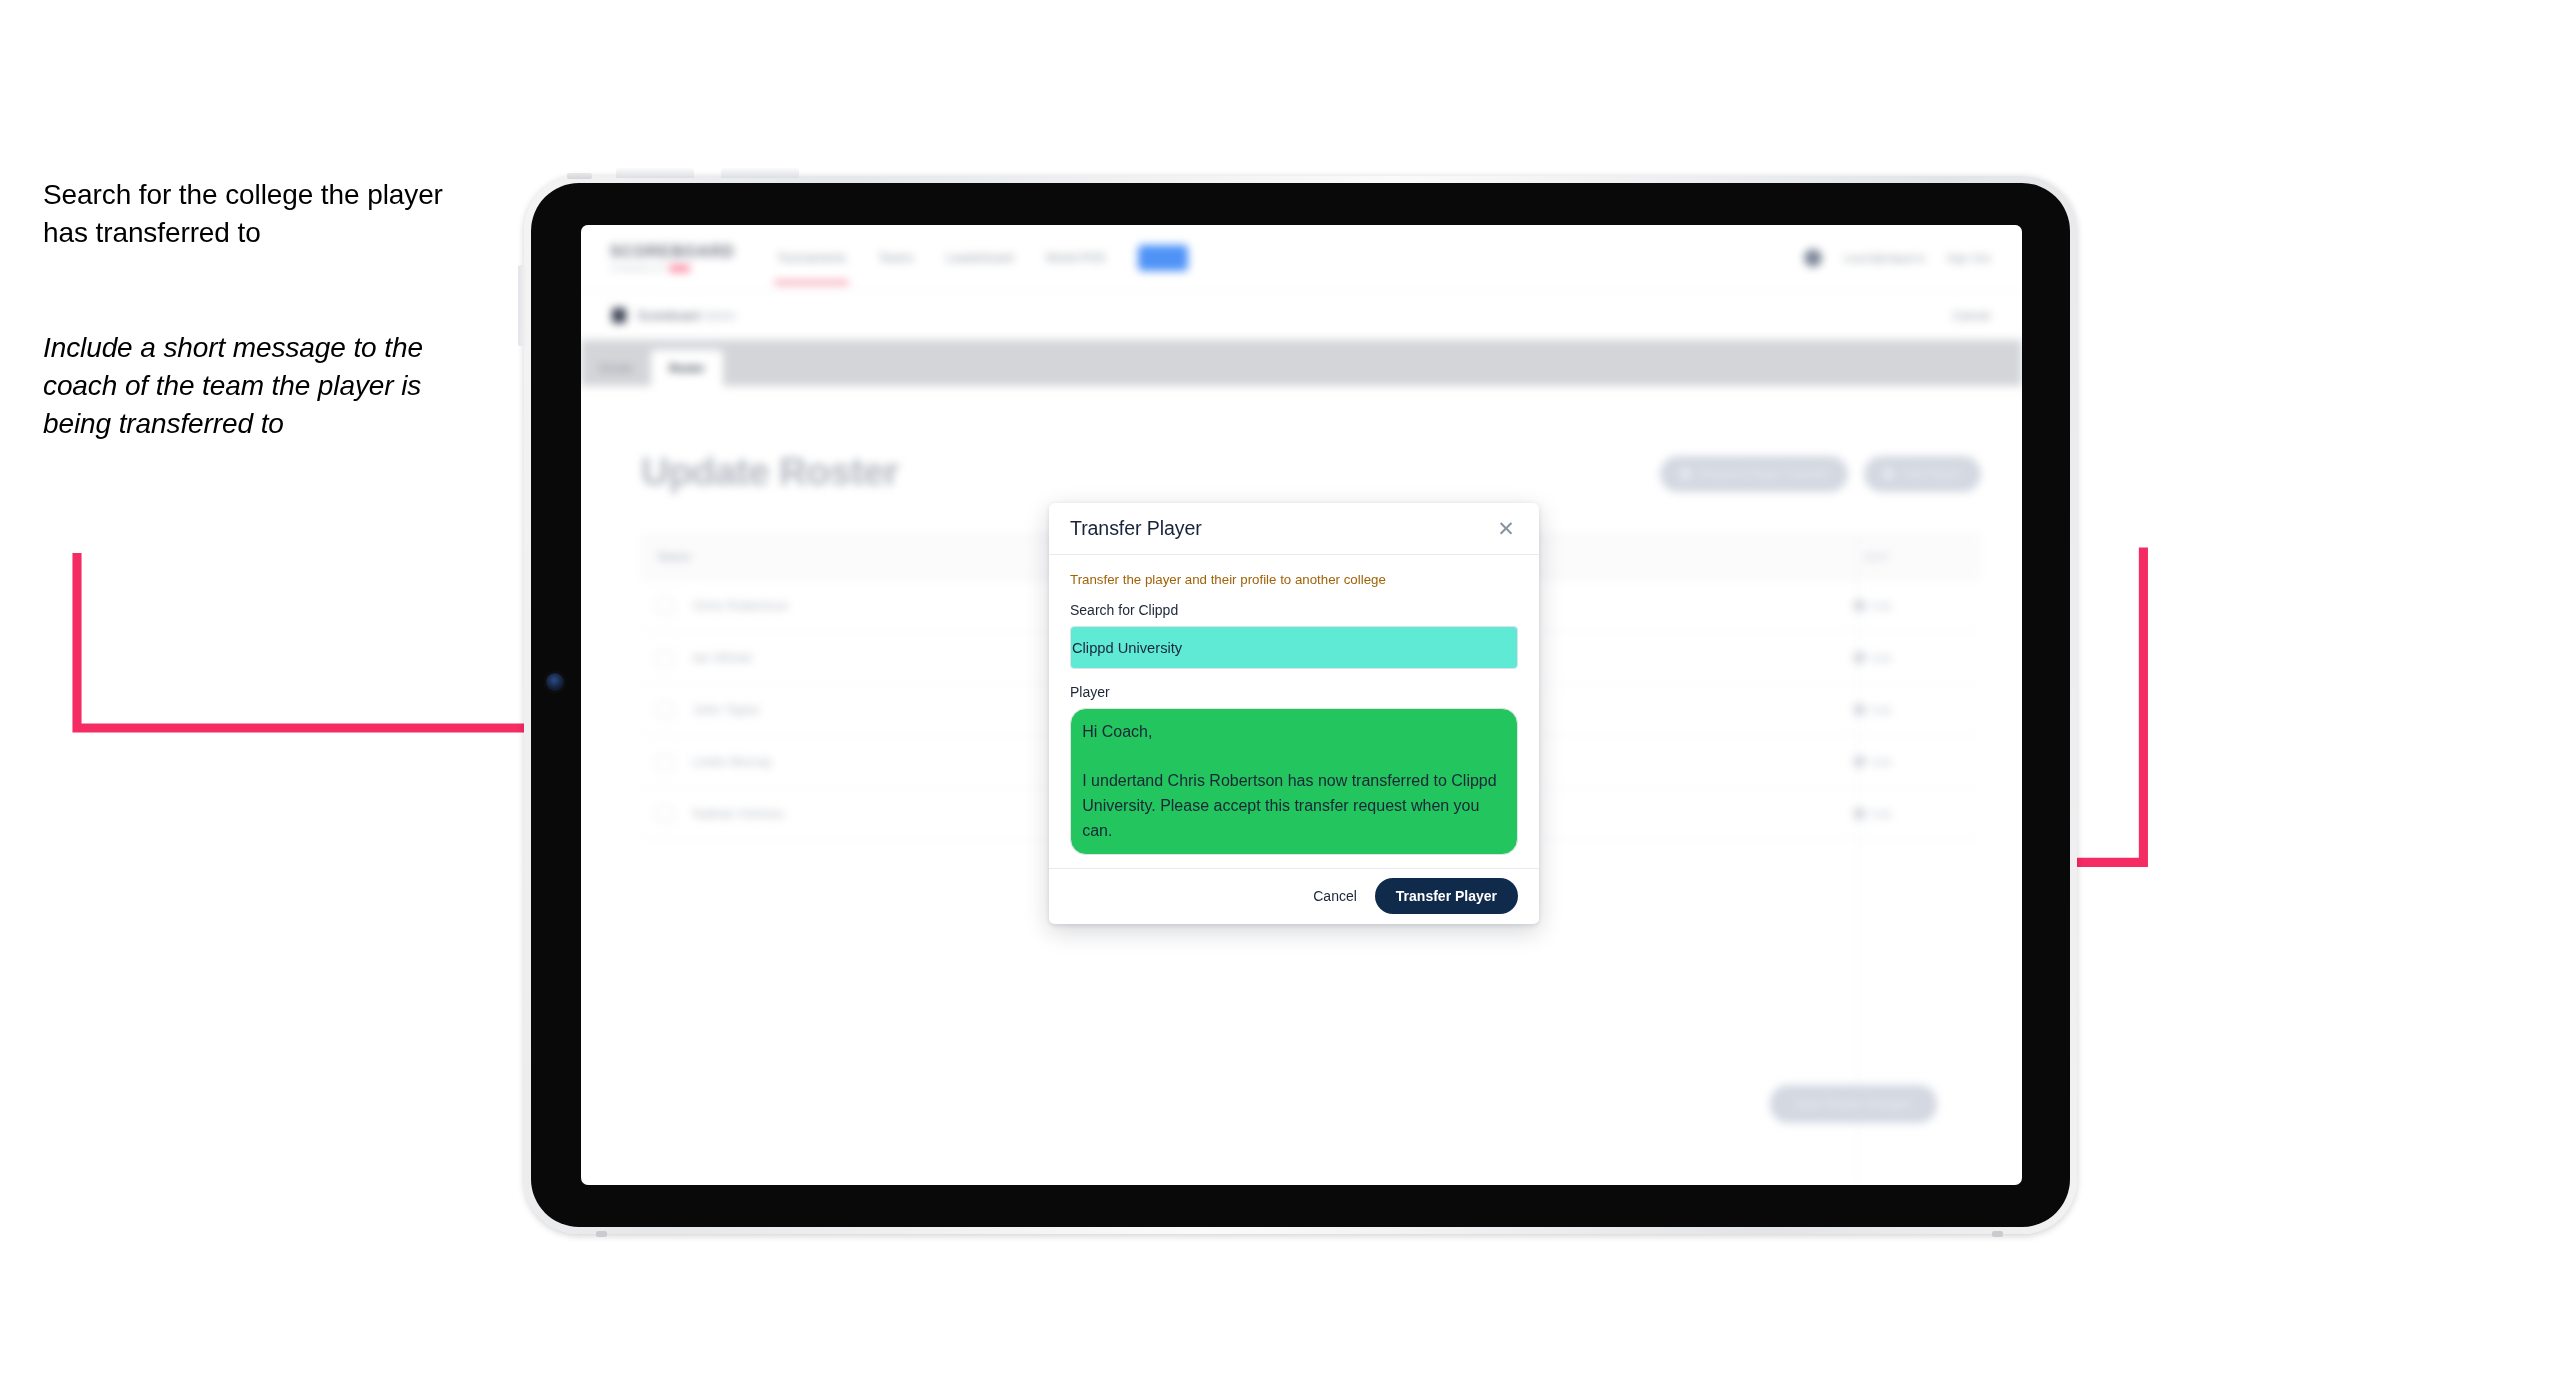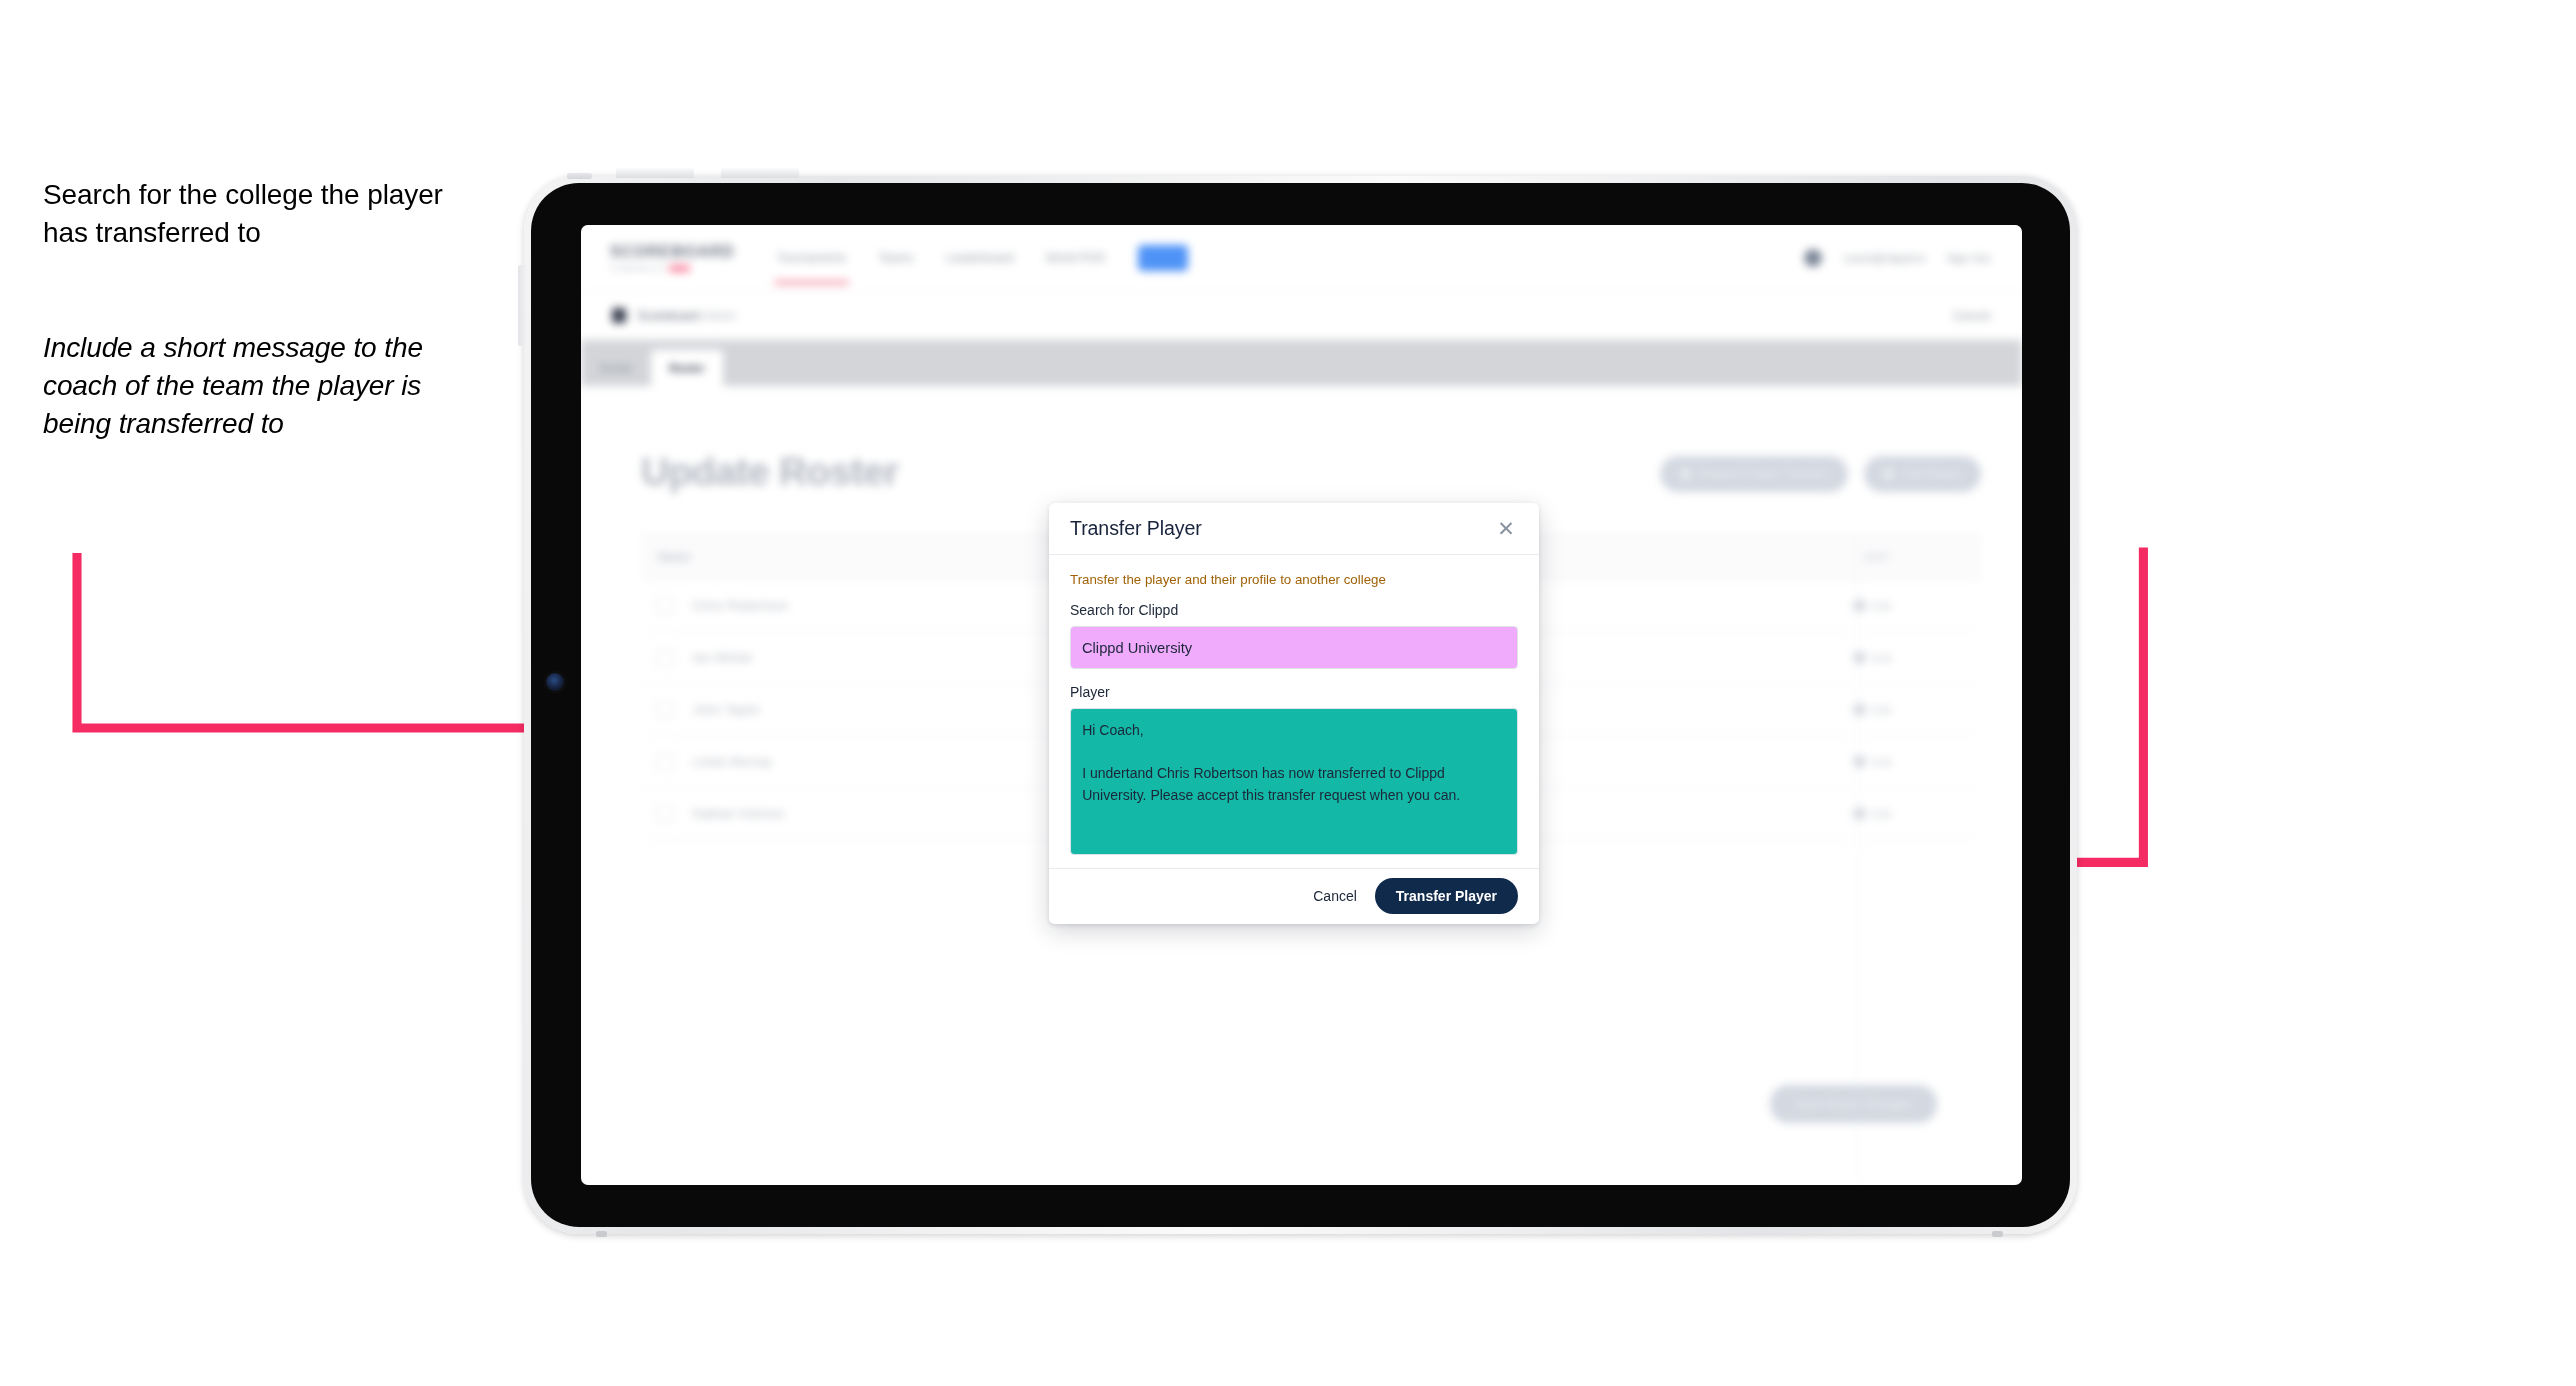--- a/index.html
+++ b/index.html
@@ -194,29 +194,29 @@
     margin-left: auto; width: 24px; height: 24px;
     display: flex; align-items: center; justify-content: center;
     color: #8b93a1; font-size: 21px; line-height: 1; cursor: pointer;
   }
   .modal-body { padding: 17px 21px 12.6px 21px; }
   .modal-desc { font-size: 13.3px; color: #a16207; margin-bottom: 15.4px; }
   .field-label { font-size: 14px; color: #1b2638; font-weight: 400; margin-bottom: 7.7px; }
   .text-input {
     width: 100%; height: 43px;
     border: 0.7px solid #dfe3e8; border-radius: 4.2px;
-    display: flex; align-items: center; padding: 0 11px;
-    font-size: 14.7px; color: #1b2638; background: #f0abfc;
+    display: flex; align-items: center; padding: 0 1px;
+    font-size: 14.7px; color: #1b2638; background: #5eead4;
     margin-bottom: 15.4px;
   }
   .text-area {
     width: 100%; height: 147px;
-    border: 0.7px solid #dfe3e8; border-radius: 4px;
+    border: 0.7px solid #dfe3e8; border-radius: 16px;
     padding: 10.5px 11.2px;
-    font-size: 14px; color: #1b2638; background: #14b8a6;
+    font-size: 16px; color: #1b2638; background: #22c55e;
     line-height: 1.55; white-space: pre-wrap;
   }
   .modal-foot {
     height: 56px; border-top: 0.7px solid #e8eaee;
     display: flex; align-items: center; justify-content: flex-end;
     gap: 18px; padding: 0 21px;
   }
   .btn-cancel { font-size: 14px; color: #1b2638; font-weight: 400; cursor: pointer; }
   .btn-primary {
     background: #102a4c; color: #ffffff;

